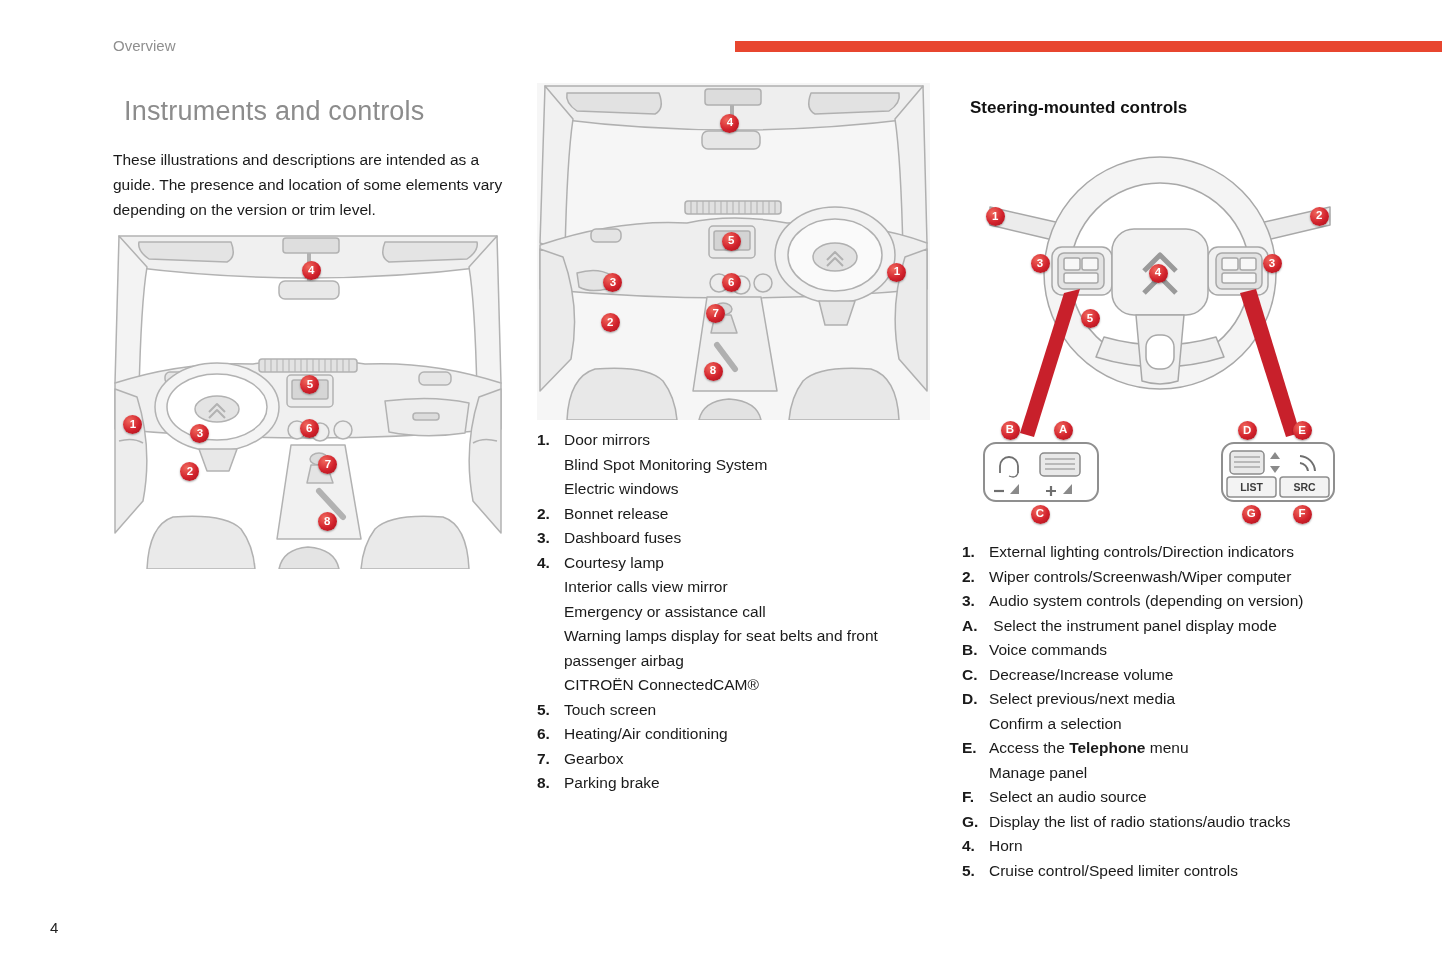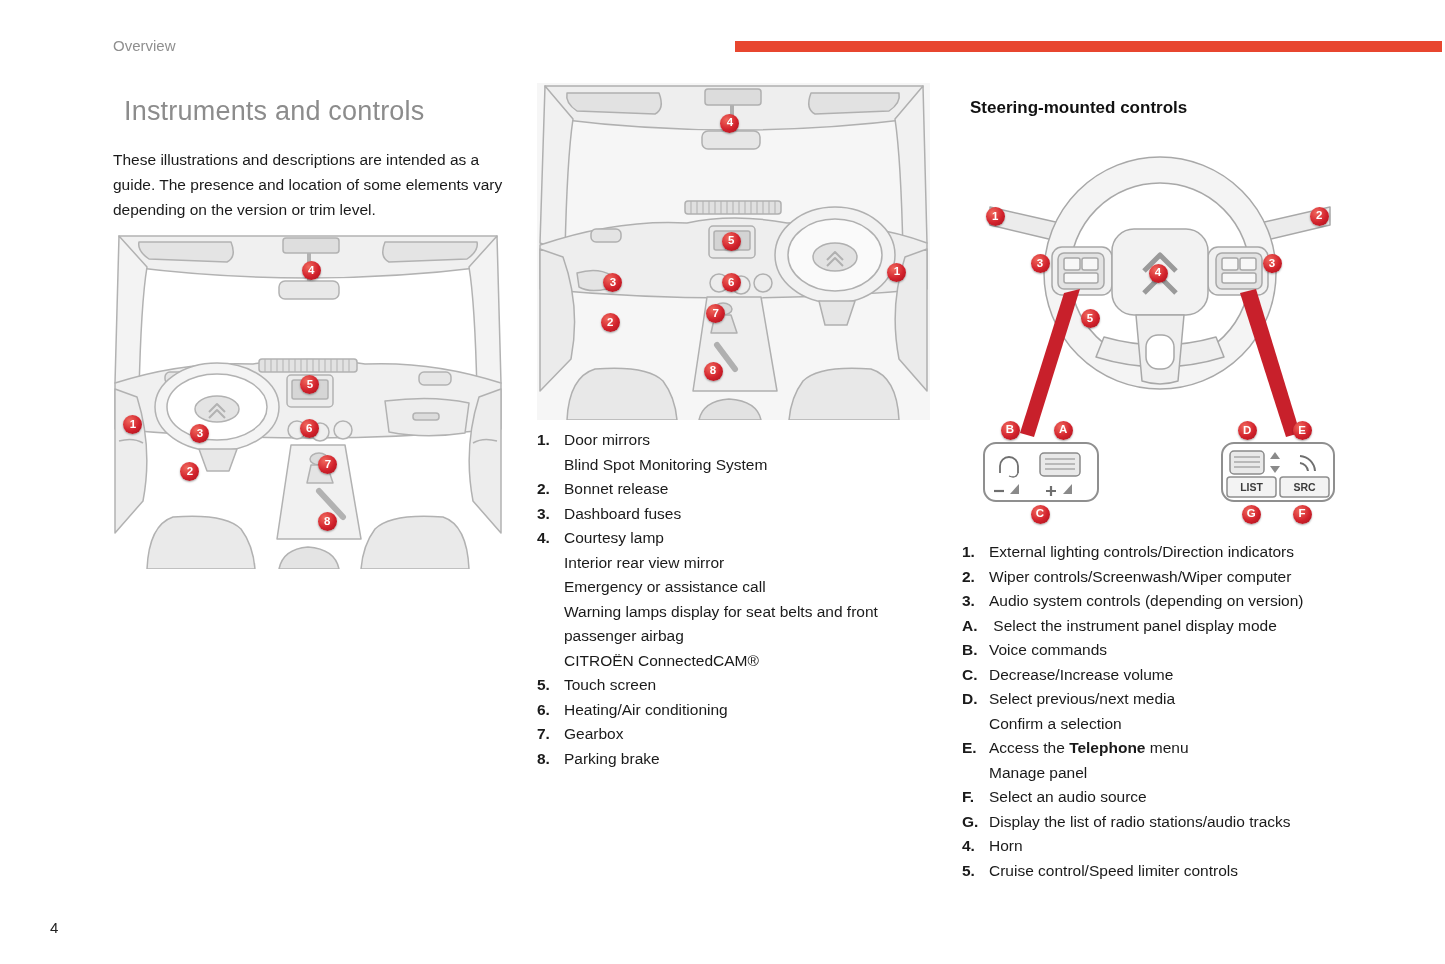--- a/index.html
+++ b/index.html
@@ -143,39 +143,40 @@
       <div class="marker" style="left: 45.5%; top: 68.5%;">7</div>
       <div class="marker" style="left: 44.8%; top: 85.5%;">8</div>
     </div>
 
   <div class="list" id="list-mid">
       <div class="li">
         <span class="num">1.</span>
         <span class="txt">
           <div class="ln">Door mirrors</div>
           <div class="ln">Blind Spot Monitoring System</div>
+          <div class="ln">Electric windows</div>
         </span>
       </div>
       <div class="li">
         <span class="num">2.</span>
         <span class="txt">
           <div class="ln">Bonnet release</div>
         </span>
       </div>
       <div class="li">
         <span class="num">3.</span>
         <span class="txt">
           <div class="ln">Dashboard fuses</div>
         </span>
       </div>
       <div class="li">
         <span class="num">4.</span>
         <span class="txt">
           <div class="ln">Courtesy lamp</div>
-          <div class="ln">Interior rear view mirror</div>
+          <div class="ln">Interior calls view mirror</div>
           <div class="ln">Emergency or assistance call</div>
           <div class="ln">Warning lamps display for seat belts and front passenger airbag</div>
           <div class="ln">CITROËN ConnectedCAM®</div>
         </span>
       </div>
       <div class="li">
         <span class="num">5.</span>
         <span class="txt">
           <div class="ln">Touch screen</div>
         </span>

